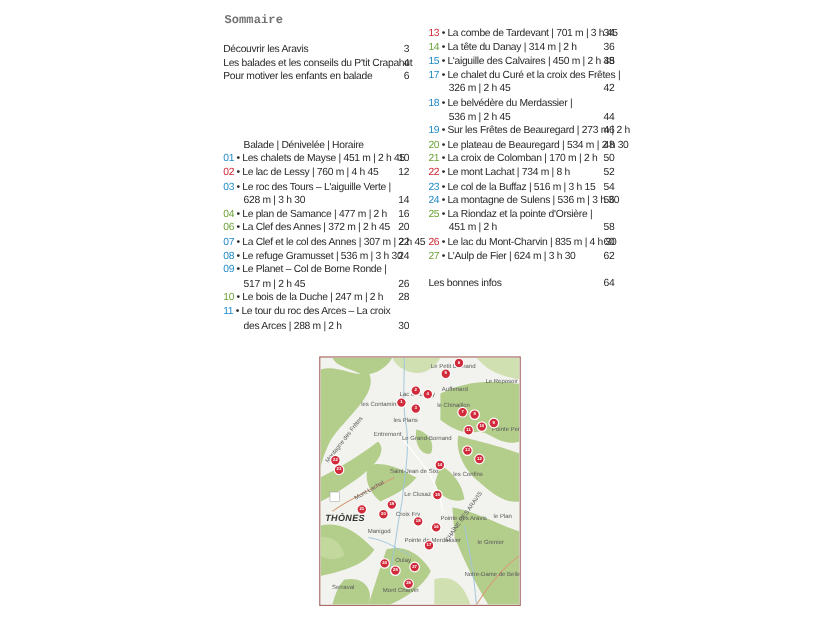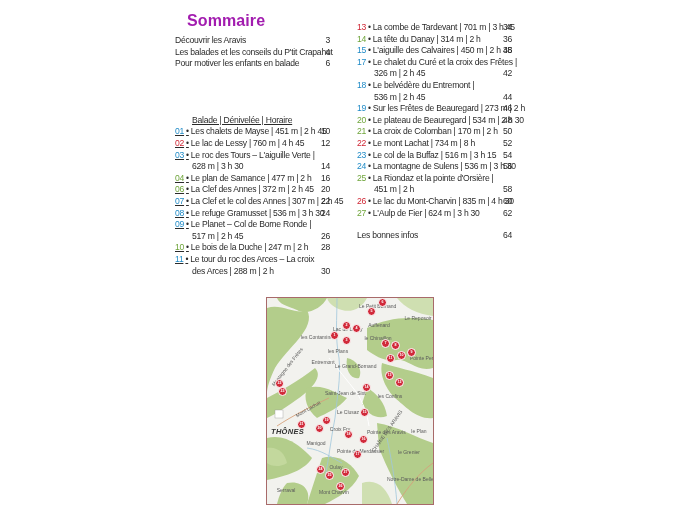--- a/index.html
+++ b/index.html
@@ -1,21 +1,21 @@
 <!DOCTYPE html>
 <html><head>
 <meta charset="utf-8">
 <style>
   html, body { margin:0; padding:0; background:#ffffff; }
   body { width:700px; height:520px; position:relative; overflow:hidden;
          font-family:"Liberation Sans", sans-serif; color:#2a2a2a; }
-  .title { position:absolute; left:187px; top:12px; font-size:16px; font-weight:bold;
-           color:#a21caf; letter-spacing:0.1px; }
+  .title { position:absolute; left:187px; top:12px; font-size:10px; font-weight:bold;
+           color:#737373; letter-spacing:0.1px;font-family:Liberation Mono, monospace; }
   .col { position:absolute; font-size:8.6px; line-height:11.6px; letter-spacing:-0.25px; }
-  .col.left { left:175px; top:35px; width:155px;text-decoration:underline; }
+  .col.left { left:186px; top:35px; width:155px; }
   .col.right { left:357px; top:22px; width:155px; }
   .row { position:relative; white-space:nowrap; height:11.6px; }
   .row .pg { position:absolute; right:0; top:0; }
   .row .txt { display:inline-block; }
   .row.cont { padding-left:17px; }
   .row.indent { padding-left:17px;margin-top:34px; }
   .gap { height:11px; }
   .num { font-weight:normal; }
   .c-blue { color:#1f8ac6; }
   .c-red { color:#cf2634; }
@@ -56,21 +56,21 @@
     <div class="row"><span class="num c-green">10</span><span class="bullet">•</span><span class="txt">Le bois de la Duche | 247 m | 2 h</span><span class="pg">28</span></div>
     <div class="row"><span class="num c-blue">11</span><span class="bullet">•</span><span class="txt">Le tour du roc des Arces – La croix</span></div>
     <div class="row cont"><span class="txt">des Arces | 288 m | 2 h</span><span class="pg">30</span></div>
   </div>
 <div class="col right" id="col-right">
     <div class="row"><span class="num c-red">13</span><span class="bullet">•</span><span class="txt">La combe de Tardevant | 701 m | 3 h 45</span><span class="pg">34</span></div>
     <div class="row"><span class="num c-green">14</span><span class="bullet">•</span><span class="txt">La tête du Danay | 314 m | 2 h</span><span class="pg">36</span></div>
     <div class="row"><span class="num c-blue">15</span><span class="bullet">•</span><span class="txt">L'aiguille des Calvaires | 450 m | 2 h 45</span><span class="pg">38</span></div>
     <div class="row"><span class="num c-blue">17</span><span class="bullet">•</span><span class="txt">Le chalet du Curé et la croix des Frêtes |</span></div>
     <div class="row cont"><span class="txt">326 m | 2 h 45</span><span class="pg">42</span></div>
-    <div class="row"><span class="num c-blue">18</span><span class="bullet">•</span><span class="txt">Le belvédère du Entremont |</span></div>
+    <div class="row"><span class="num c-blue">18</span><span class="bullet">•</span><span class="txt">Le belvédère du Merdassier |</span></div>
     <div class="row cont"><span class="txt">536 m | 2 h 45</span><span class="pg">44</span></div>
     <div class="row"><span class="num c-blue">19</span><span class="bullet">•</span><span class="txt">Sur les Frêtes de Beauregard | 273 m | 2 h</span><span class="pg">46</span></div>
     <div class="row"><span class="num c-green">20</span><span class="bullet">•</span><span class="txt">Le plateau de Beauregard | 534 m | 2 h 30</span><span class="pg">48</span></div>
     <div class="row"><span class="num c-green">21</span><span class="bullet">•</span><span class="txt">La croix de Colomban | 170 m | 2 h</span><span class="pg">50</span></div>
     <div class="row"><span class="num c-red">22</span><span class="bullet">•</span><span class="txt">Le mont Lachat | 734 m | 8 h</span><span class="pg">52</span></div>
     <div class="row"><span class="num c-blue">23</span><span class="bullet">•</span><span class="txt">Le col de la Buffaz | 516 m | 3 h 15</span><span class="pg">54</span></div>
     <div class="row"><span class="num c-blue">24</span><span class="bullet">•</span><span class="txt">La montagne de Sulens | 536 m | 3 h 30</span><span class="pg">56</span></div>
     <div class="row"><span class="num c-green">25</span><span class="bullet">•</span><span class="txt">La Riondaz et la pointe d'Orsière |</span></div>
     <div class="row cont"><span class="txt">451 m | 2 h</span><span class="pg">58</span></div>
     <div class="row"><span class="num c-red">26</span><span class="bullet">•</span><span class="txt">Le lac du Mont-Charvin | 835 m | 4 h 30</span><span class="pg">60</span></div>

